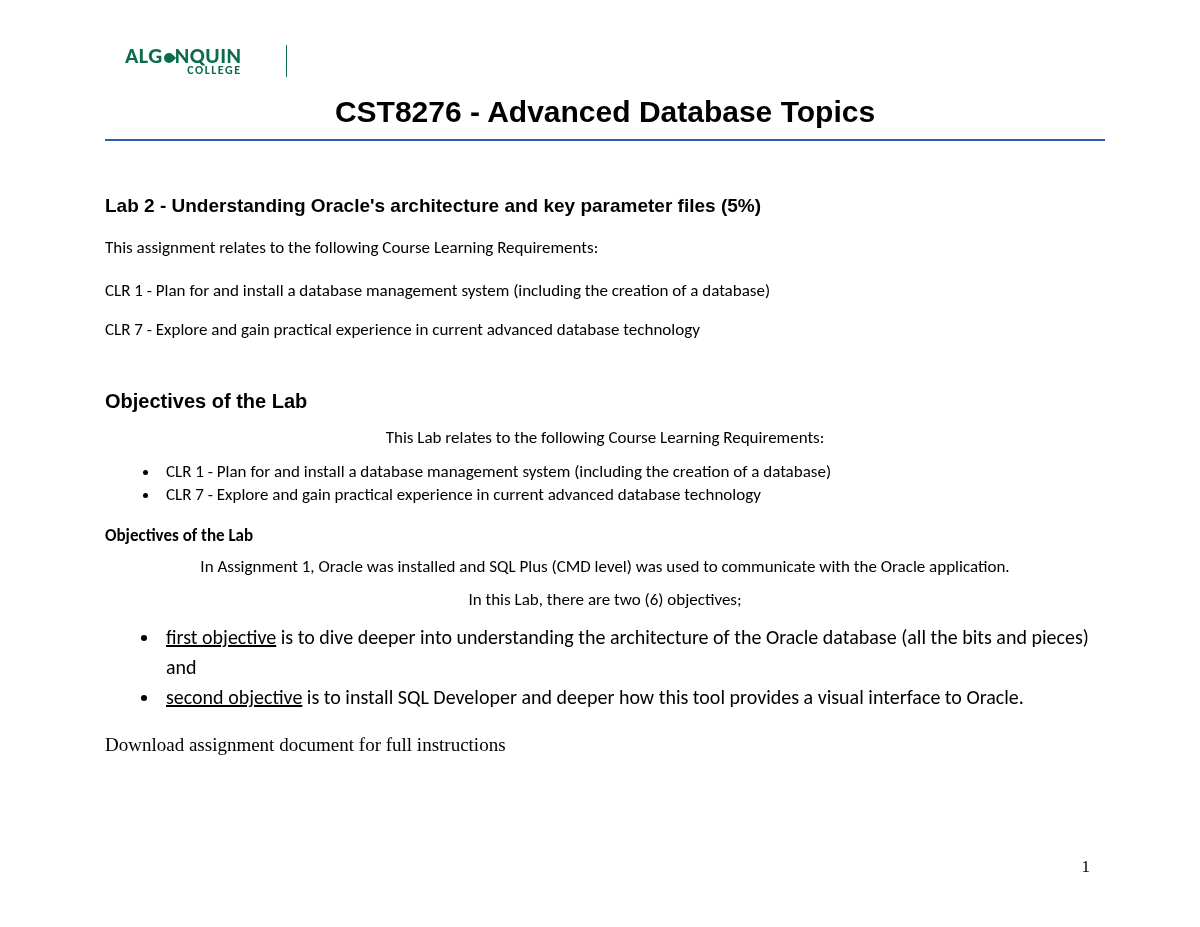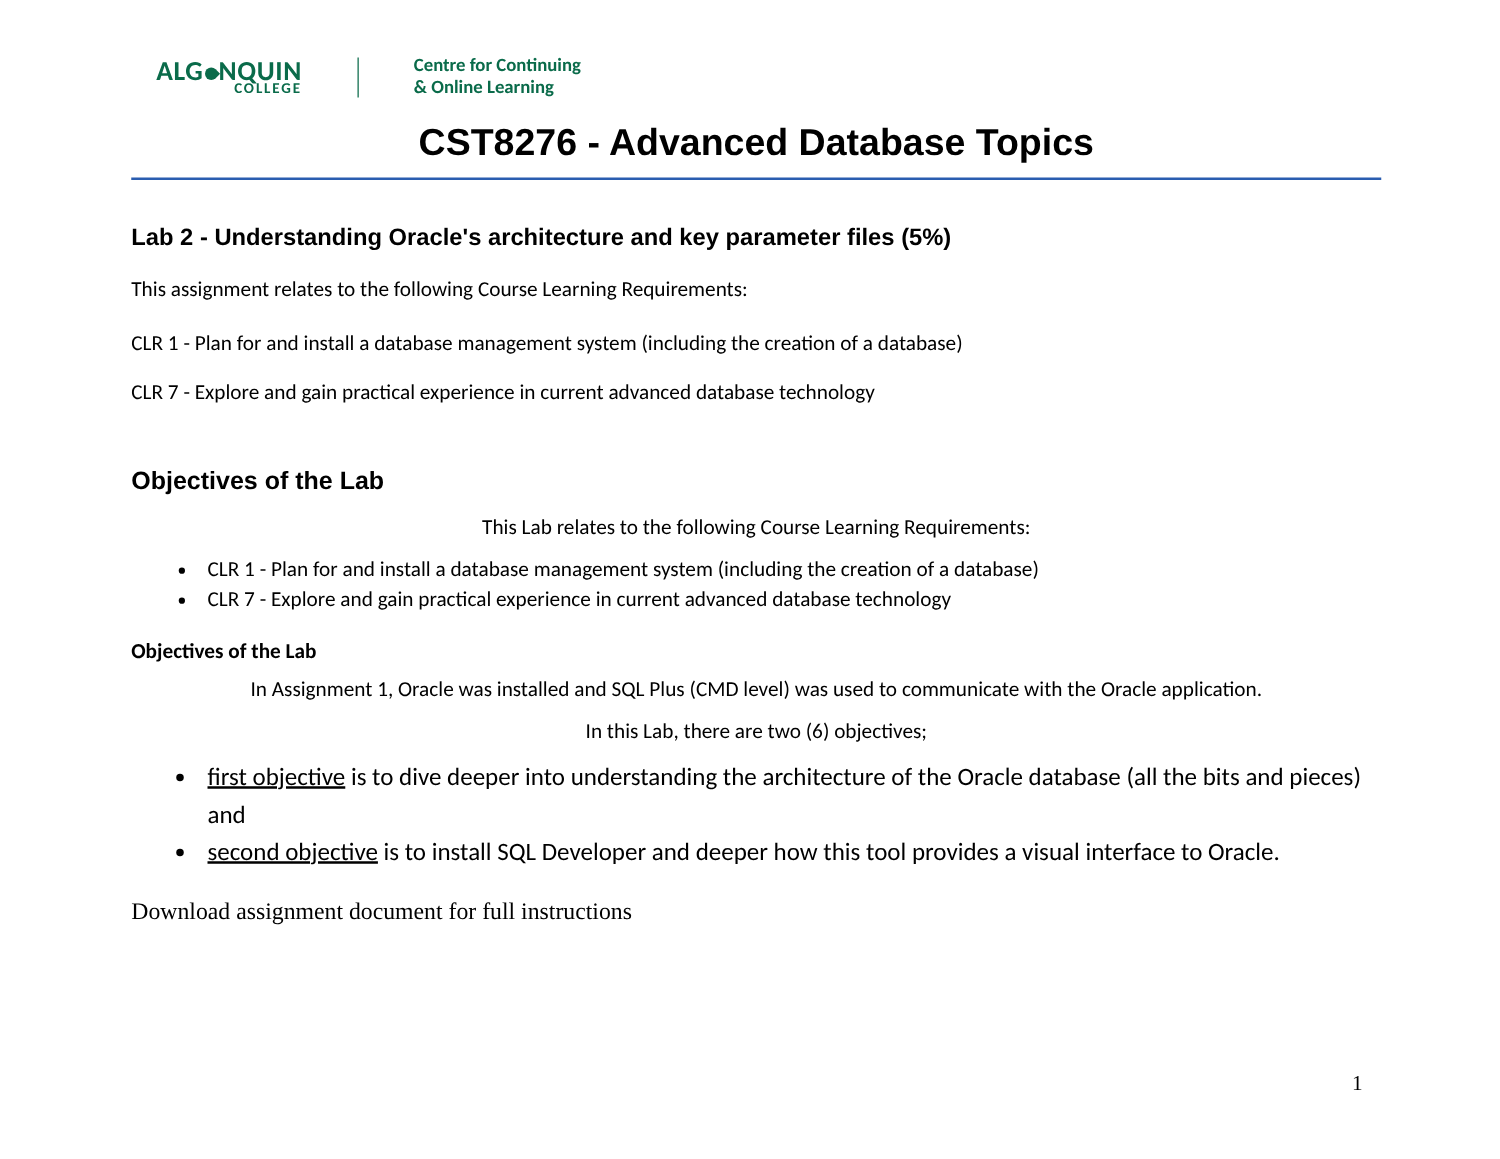--- a/index.html
+++ b/index.html
@@ -54,21 +54,21 @@
       line-height: 1.15;
     }
     .course-title {
       text-align: center;
       font-family: Verdana, Geneva, sans-serif;
       font-size: 30px;
       font-weight: 700;
       color: #000000;
       padding-bottom: 10px;
       border-bottom: 2.5px solid #2a5db0;
-      margin-bottom: 34px;
+      margin-bottom: 52px;
     }
     .lab-title {
       font-family: Verdana, Geneva, sans-serif;
       font-size: 19px;
       font-weight: 700;
       color: #000000;
       margin-bottom: 18px;
       line-height: 1.35;
     }
     .clr-intro {
@@ -147,24 +147,20 @@
   </style>
 </head>
 <body>
 
 <div class="logo-container">
   <div class="logo-left">
     <div class="logo-main">ALG<span class="leaf-icon"></span>NQUIN</div>
     <div class="logo-sub">COLLEGE</div>
   </div>
   <div class="logo-divider"></div>
-  <div class="logo-right">
-    <div>Centre for Continuing</div>
-    <div>&amp; Online Learning</div>
-  </div>
 </div>
 
 <h1 class="course-title">CST8276 - Advanced Database Topics</h1>
 
 <h2 class="lab-title">Lab 2 - Understanding Oracle's architecture and key parameter files (5%)</h2>
 
 <p class="clr-intro">This assignment relates to the following Course Learning Requirements:</p>
 
 <p class="clr-item">CLR 1 - Plan for and install a database management system (including the creation of a database)</p>
 <p class="clr-item">CLR 7 - Explore and gain practical experience in current advanced database technology</p>

